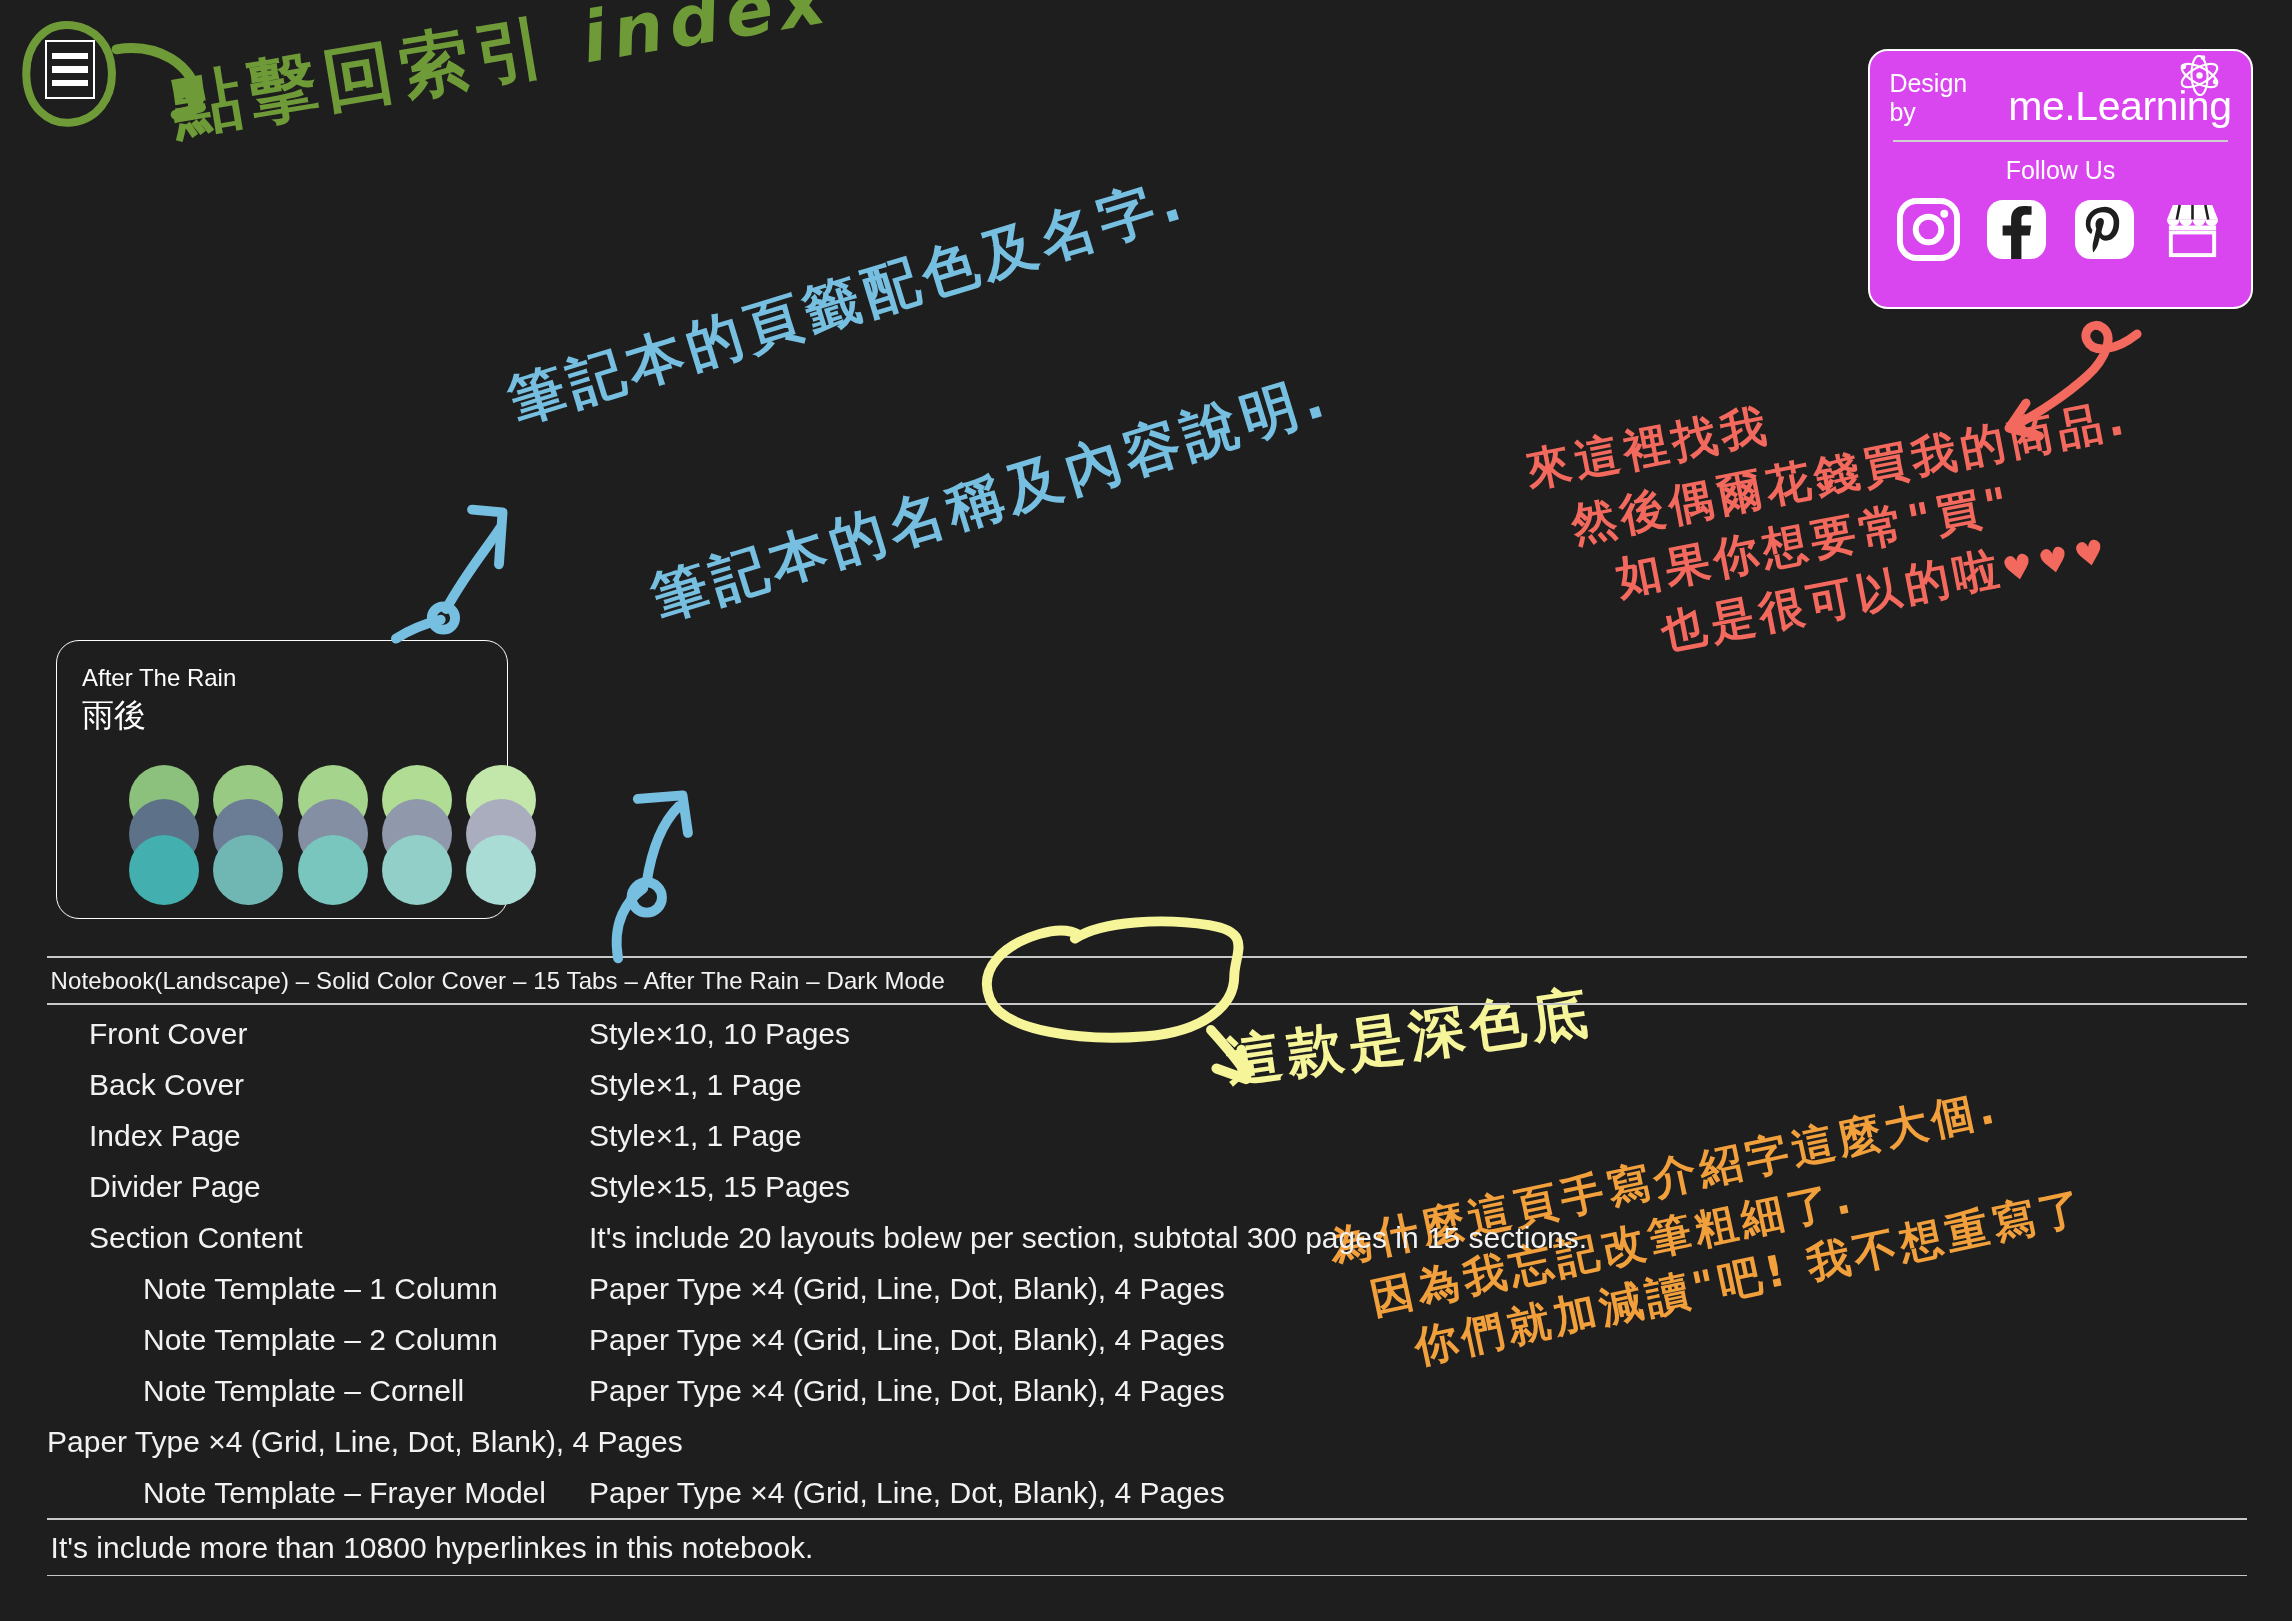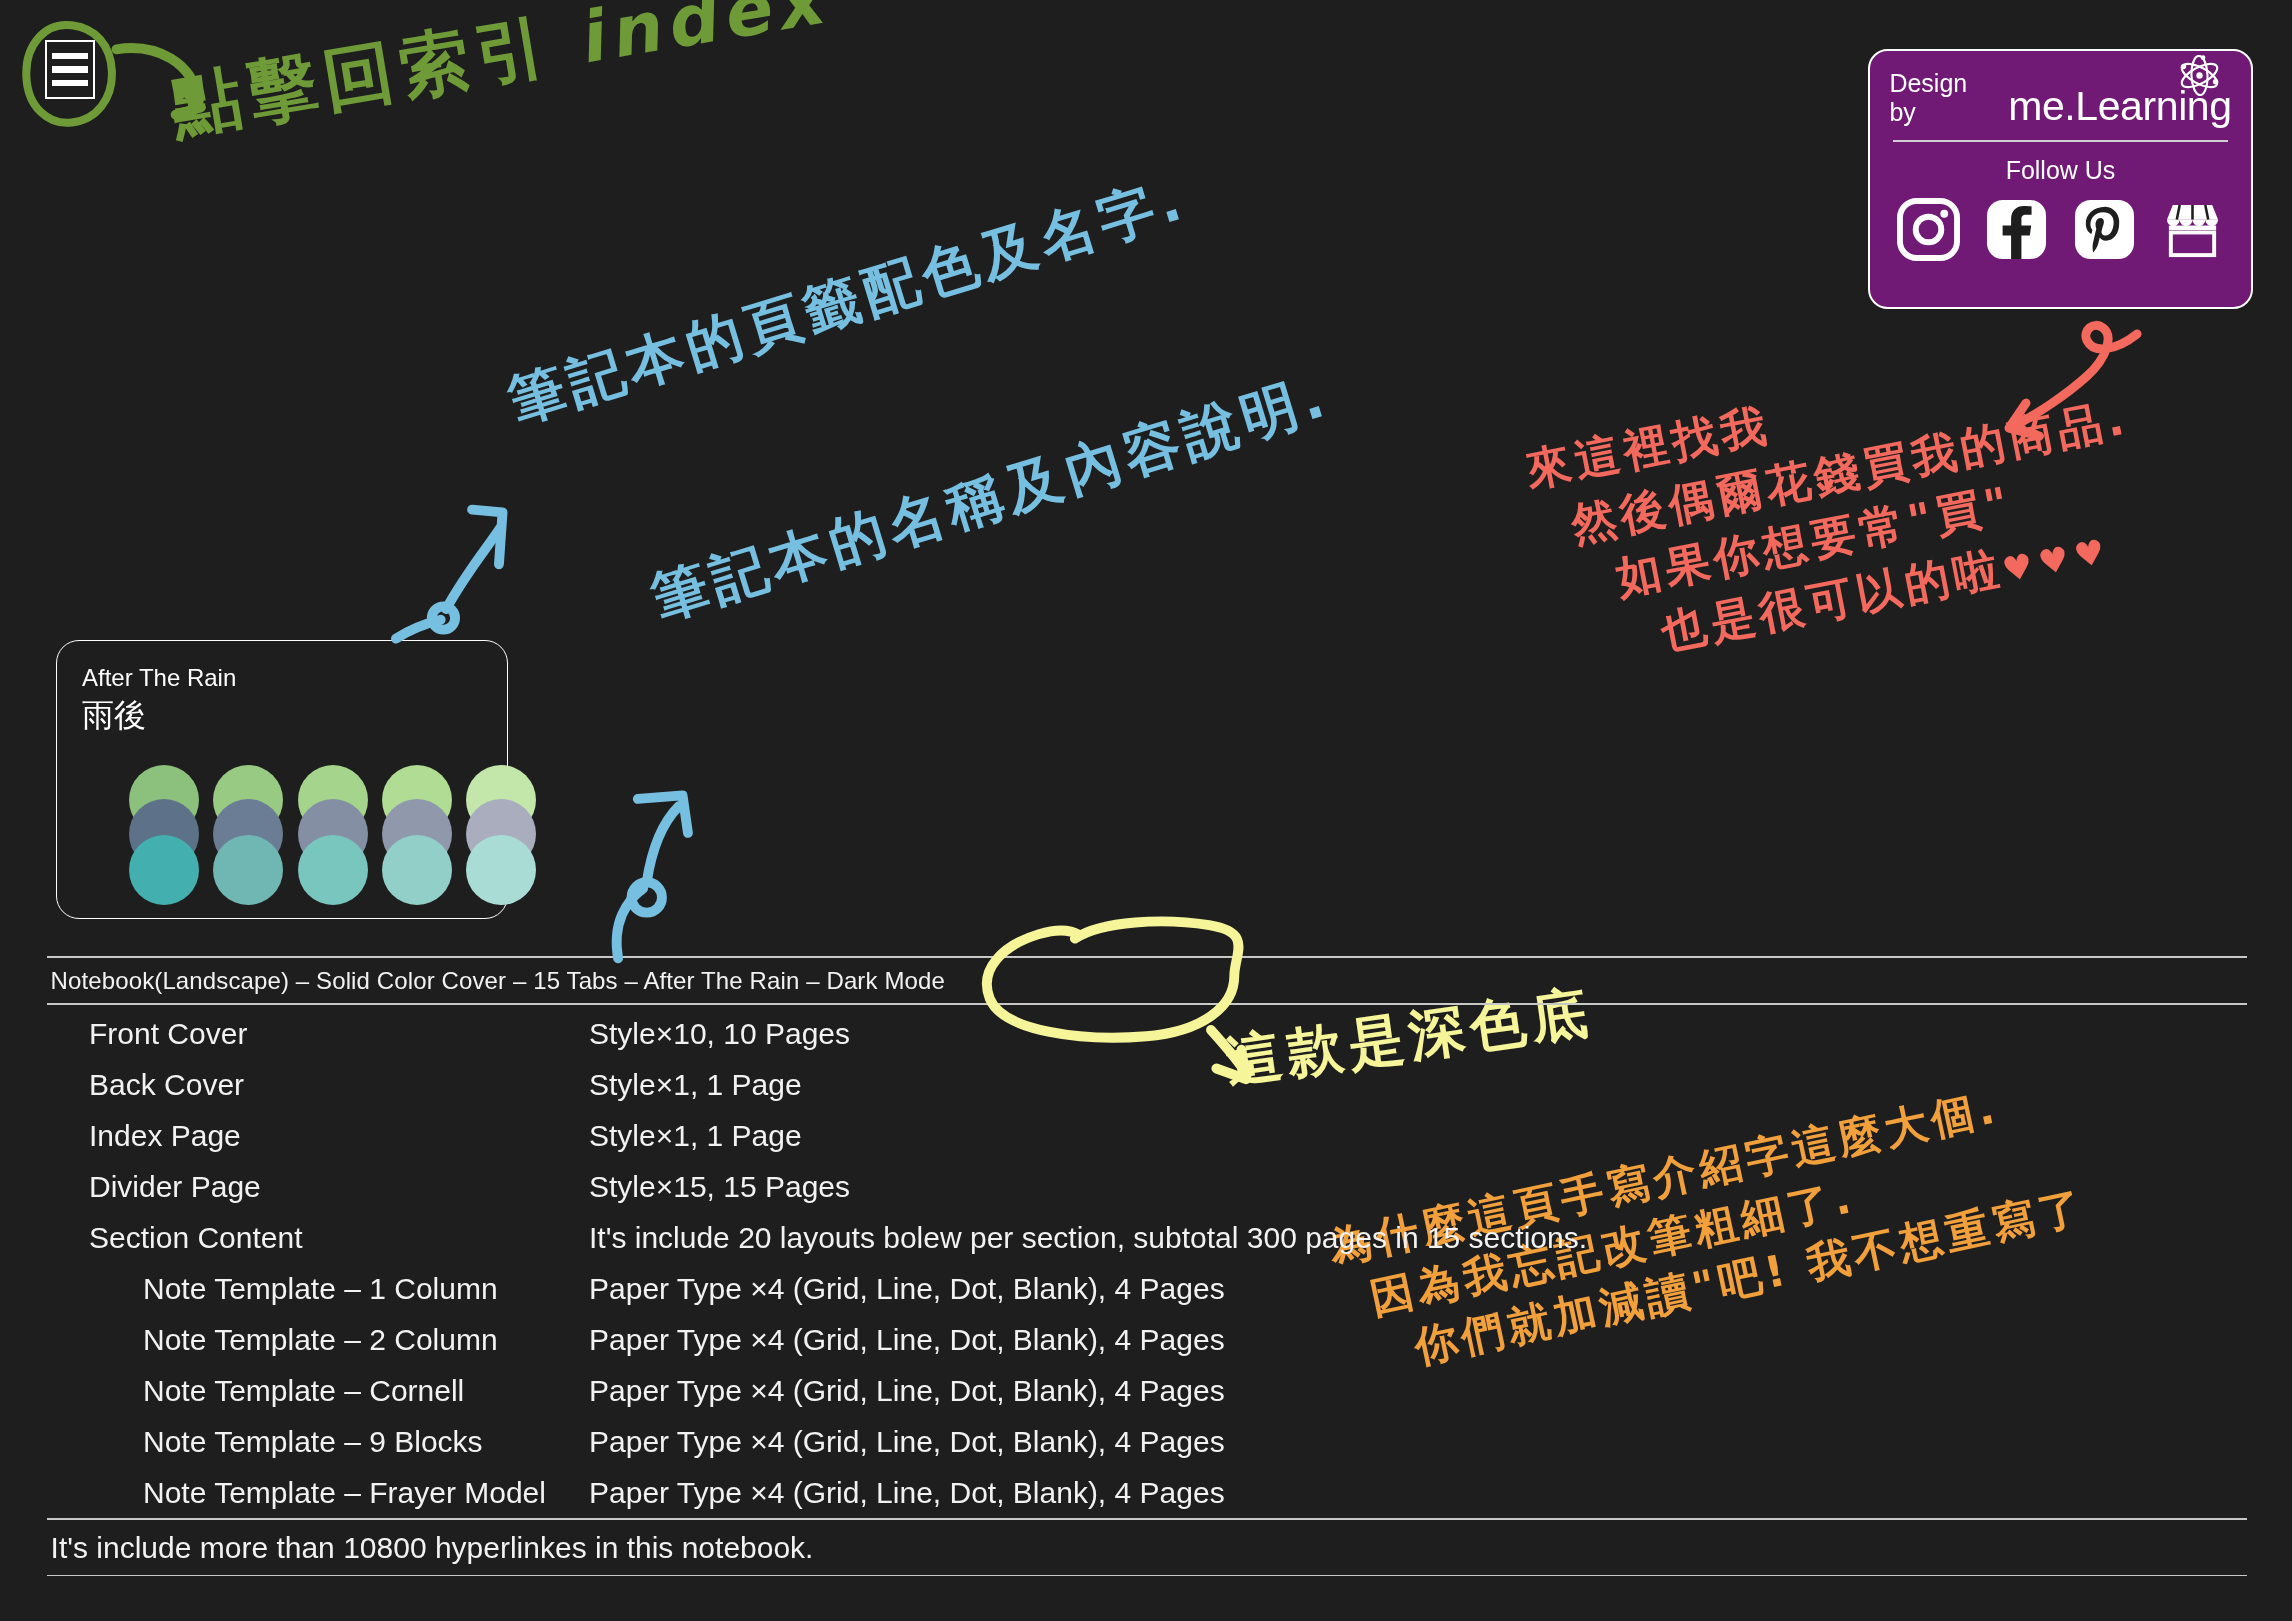--- a/index.html
+++ b/index.html
@@ -105,21 +105,21 @@
   }
   #hand-orange div { margin-bottom: 12.5px; }
   #hand-orange .l2 { padding-left: 30px; }
   #hand-orange .l3 { padding-left: 63px; }
 
   
   #brand-card {
     position: absolute; right: 40px; top: 49px;
     width: 385px; height: 260px;
     border: 2.7px solid #ffffff; border-radius: 19.7px;
-    background: #701a75;
+    background: #d946ef;
     padding: 18px 23px 16px 23px;
     display: flex; flex-direction: column;
     z-index: 6;
   }
   #brand-row {
     display: flex; align-items: flex-end;
     justify-content: center; position: relative;
     padding-bottom: 10.7px;
   }
   #brand-designby { font-size: 25px; color: #ffffff; margin-right: 9px; padding-bottom: 2.7px;}
@@ -362,21 +362,20 @@
       </div>
       <div class="spec-row lvl2">
         <div class="k">Note Template – 2 Column</div>
         <div class="v">Paper Type ×4 (Grid, Line, Dot, Blank), 4 Pages</div>
       </div>
       <div class="spec-row lvl2">
         <div class="k">Note Template – Cornell</div>
         <div class="v">Paper Type ×4 (Grid, Line, Dot, Blank), 4 Pages</div>
       </div>
       <div class="spec-row lvl2">
-        <div class="k">Note Template – 9 Blocks</div>
         <div class="v">Paper Type ×4 (Grid, Line, Dot, Blank), 4 Pages</div>
       </div>
       <div class="spec-row lvl2">
         <div class="k">Note Template – Frayer Model</div>
         <div class="v">Paper Type ×4 (Grid, Line, Dot, Blank), 4 Pages</div>
       </div>
     </div>
   <div class="rule"></div>
   <div id="spec-foot">It's include more than 10800 hyperlinkes in this notebook.</div>
   <div class="rule"></div>

